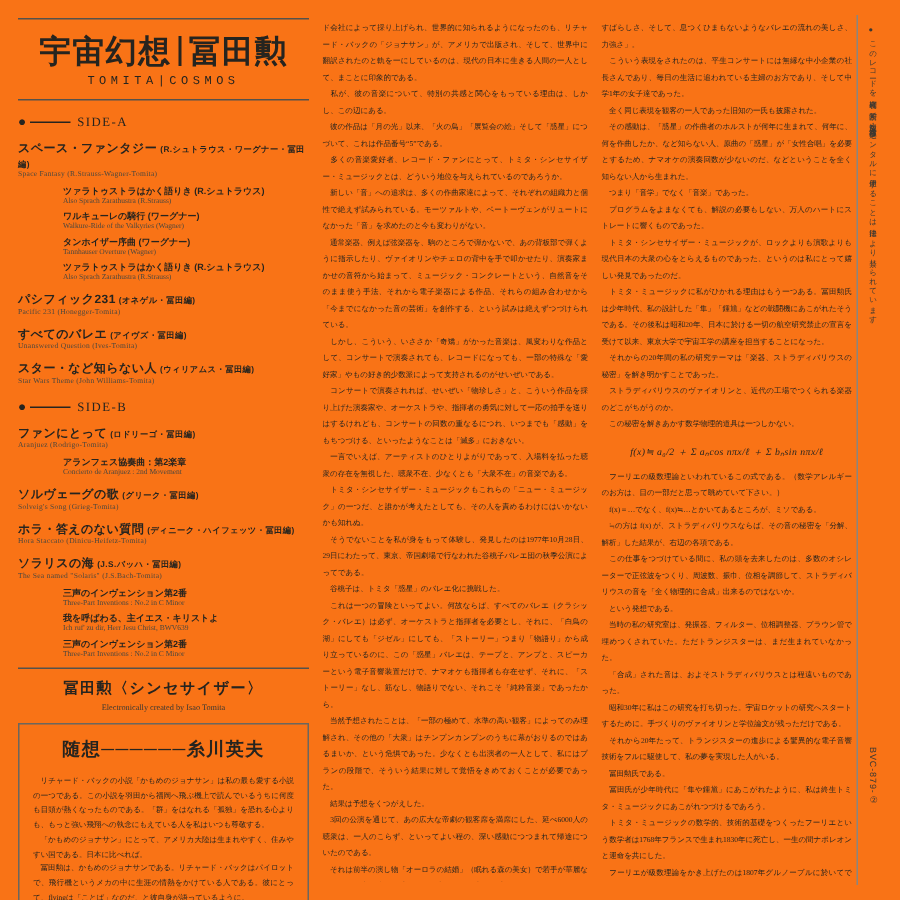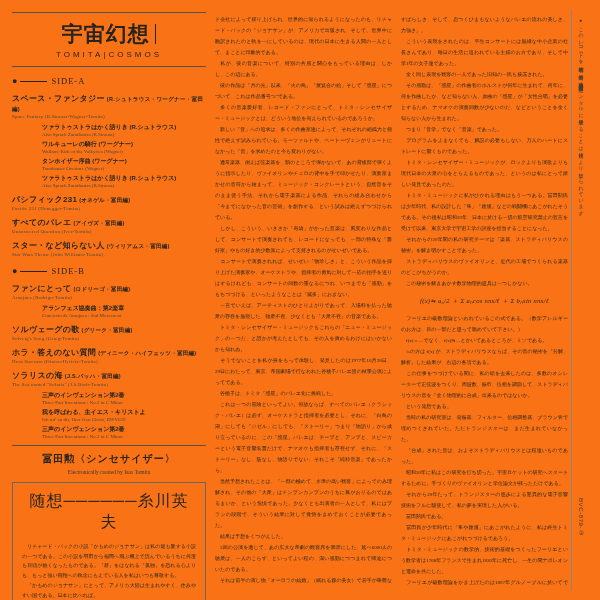--- a/index.html
+++ b/index.html
@@ -3,40 +3,40 @@
 <meta charset="utf-8">
 <style>
   html,body{margin:0;padding:0;background:#d8d5cf;}
   .page{position:relative;width:600px;height:600px;background:#f97316;overflow:hidden;
         color:#26241f;font-family:"Liberation Sans",sans-serif;padding-left:41px;}
   .col-left{position:absolute;left:12px;top:12px;width:194px;}
   .rule{border-top:1px solid #55524c;height:0;}
   .album-title{display:flex;align-items:center;justify-content:center;gap:5px;
                margin:7px 0 2px;font-weight:bold;font-size:21px;letter-spacing:1px;}
   .title-divider{width:1.5px;height:20px;background:#26241f;}
-  .album-subtitle{text-align:center;font-family:Liberation Sans, sans-serif;font-size:8px;
+  .album-subtitle{text-align:center;font-family:Liberation Mono, monospace;font-size:8px;
                   letter-spacing:3px;margin-bottom:7px;}
   .side-header{display:flex;align-items:center;margin:9px 0 7px;
                font-family:"Liberation Serif",serif;font-size:8.5px;letter-spacing:1px;}
   .side-bullet{font-size:9px;margin-right:2px;line-height:1;}
   .side-dash{width:27px;border-top:1.5px solid #26241f;margin-right:4px;}
   .track{margin-bottom:6px;}
   .t-jp{font-size:8px;font-weight:bold;letter-spacing:0.3px;}
   .t-note{font-size:5.5px;font-weight:bold;margin-left:2px;}
   .t-en{font-size:5px;font-family:"Liberation Serif",serif;color:#4a473f;margin-top:1px;
         letter-spacing:0.2px;}
   .subs{margin:4px 0 2px 30px;}
   .sub{margin-bottom:3px;}
   .s-jp{font-size:6px;font-weight:bold;}
   .s-en{font-size:5px;font-family:"Liberation Serif",serif;color:#4a473f;}
   .credit{text-align:center;padding:6px 0 7px;}
   .credit-jp{font-size:10px;font-weight:bold;letter-spacing:1px;}
   .credit-en{font-size:5.5px;font-family:"Liberation Serif",serif;margin-top:3px;color:#3a3833;}
   .essay-box{border:1px solid #6b675f;padding:8px 9px 5px;height:178px;overflow:hidden;}
-  .essay-heading{text-align:center;font-size:16px;font-weight:normal;letter-spacing:1px;
+  .essay-heading{text-align:center;font-size:12px;font-weight:bold;letter-spacing:1px;
                  margin-bottom:9px;}
   .jtext{font-family:"Liberation Serif",serif;white-space:pre-line;text-align:justify;}
   .essay-text{font-size:5px;line-height:9.7px;}
   .col-mid{position:absolute;left:215px;top:14px;width:177px;height:574px;overflow:hidden;
            font-size:5px;line-height:11px;}
   .col-right{position:absolute;left:401px;top:14px;width:167px;height:574px;overflow:hidden;}
   .col-right .jtext{font-size:5px;line-height:11px;}
   .formula{font-family:"Liberation Serif",serif;font-style:italic;text-align:center;
            font-size:6.5px;margin:7px 0;letter-spacing:0.3px;}
   .edge-rule{position:absolute;left:571px;top:10px;height:580px;width:0;
@@ -51,20 +51,21 @@
 <body>
 
 <div class="page">
 
   <div class="col-left">
     <div class="rule"></div>
 
     <div class="album-title">
       <span>宇宙幻想</span>
       <span class="title-divider"></span>
+      <span>冨田勲</span>
     </div>
     <div class="album-subtitle">TOMITA|COSMOS</div>
     <div class="rule"></div>
 
     <div class="side-header">
       <span class="side-bullet">●</span>
       <span class="side-dash"></span>
       <span>SIDE-A</span>
     </div>
 

